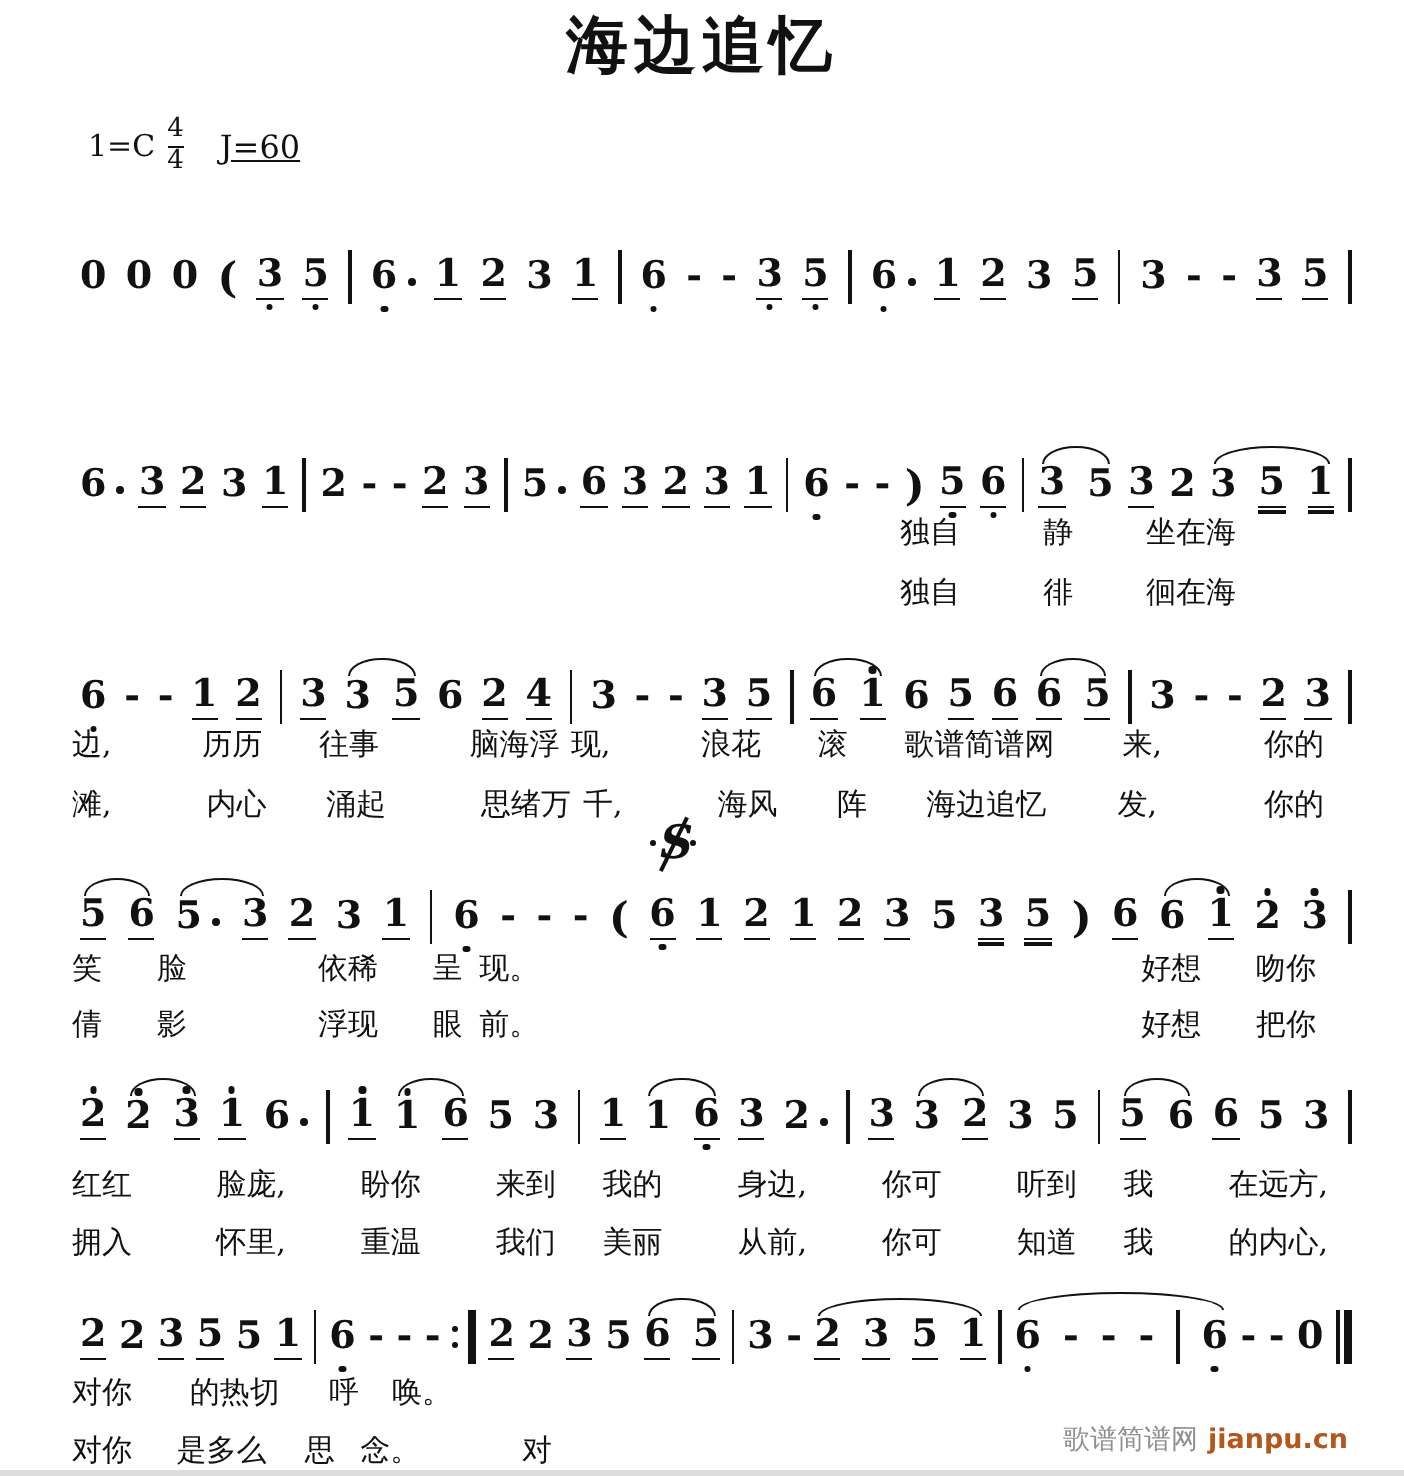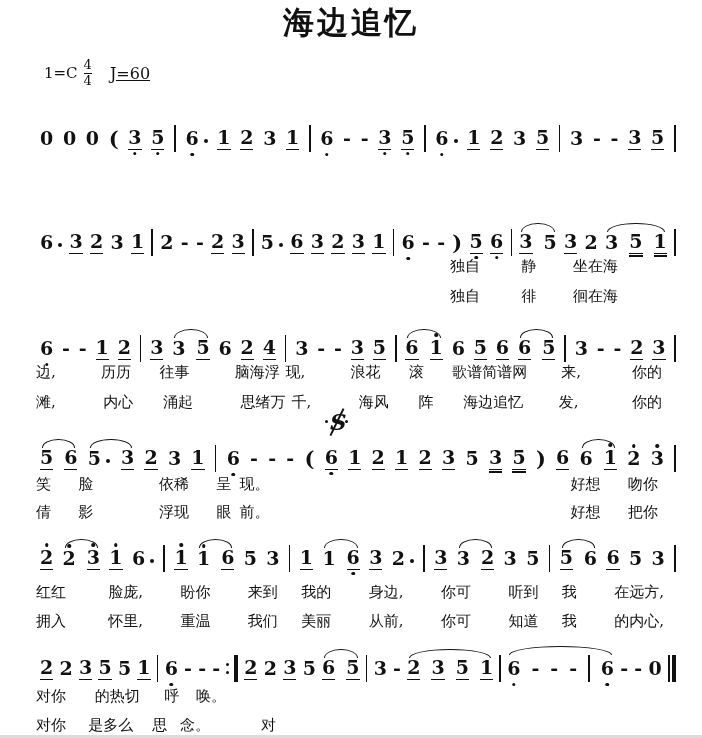--- a/index.html
+++ b/index.html
@@ -808,15 +808,18 @@
       <span class="lgap" style="flex: 0.7 1 0px;"></span>
       <span class="syl">是多么</span>
       <span class="lgap" style="flex: 0.6 1 0px;"></span>
       <span class="syl">思</span>
       <span class="lgap" style="flex: 0.4 1 0px;"></span>
       <span class="syl">念。</span>
       <span class="lgap" style="flex: 1.6 1 0px;"></span>
       <span class="syl">对</span>
     </div>
 
+  <div class="watermark">
+    <span class="wm-gray">歌谱简谱网</span><span class="wm-site">jianpu.cn</span>
+  </div>
 
   <div class="bottom-strip"></div>
 </div>
 
 </body></html>

